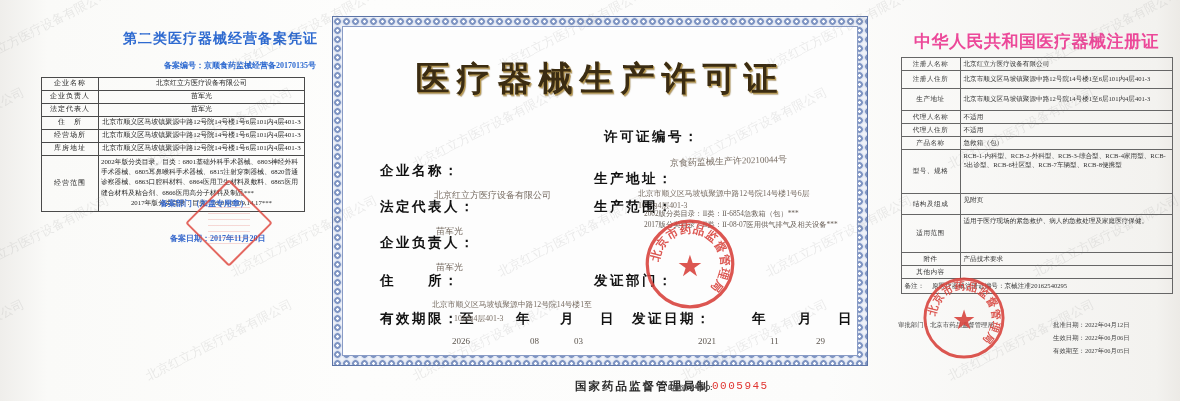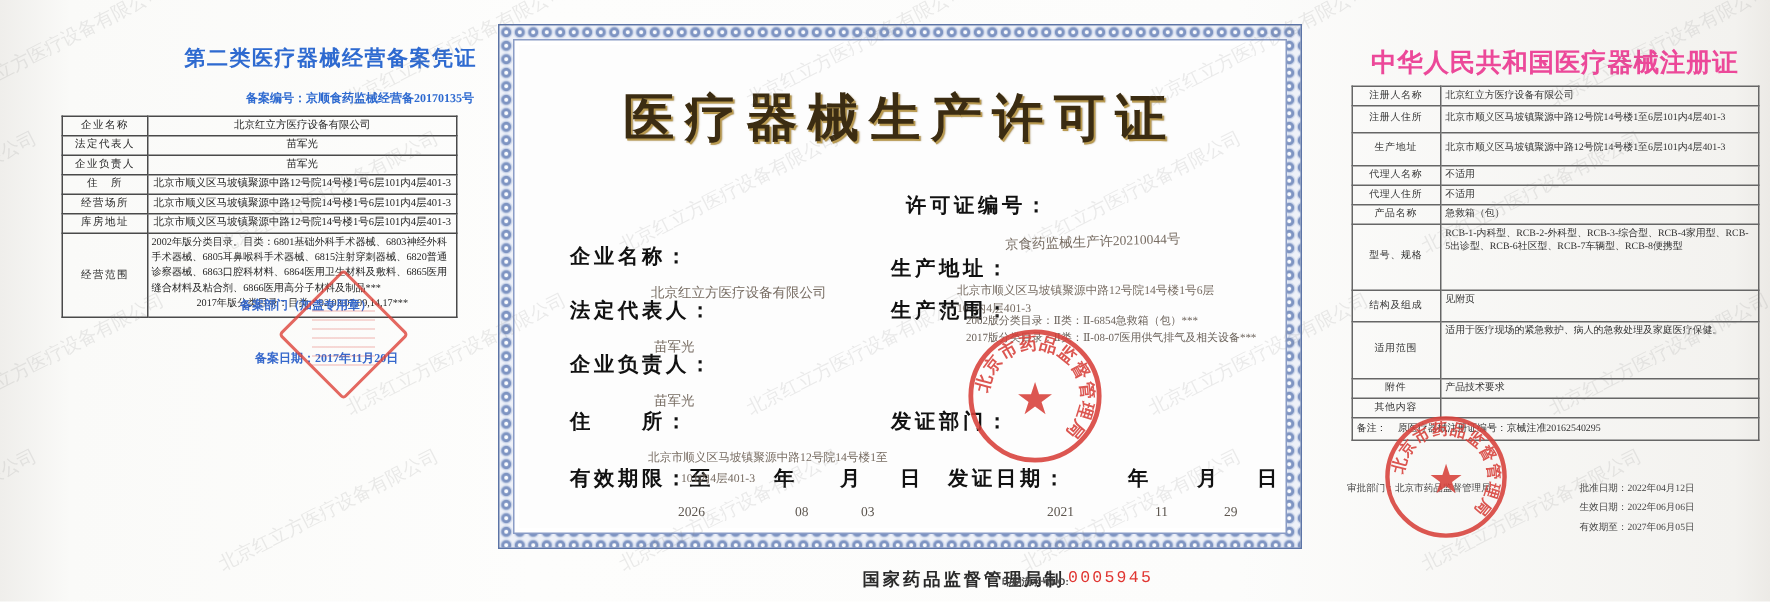--- a/index.html
+++ b/index.html
@@ -74,25 +74,25 @@
 <div class="doc filing">
   <div class="filing-title">第二类医疗器械经营备案凭证</div>
   <div class="filing-no">备案编号：京顺食药监械经营备20170135号</div>
   <table class="filing-table">
     <tbody>
       <tr>
         <td class="lbl">企业名称</td>
         <td class="val">北京红立方医疗设备有限公司</td>
       </tr>
       <tr>
+        <td class="lbl">企业负责人</td>
+        <td class="val">苗军光</td>
+      </tr>
+      <tr>
         <td class="lbl">法定代表人</td>
-        <td class="val">苗军光</td>
-      </tr>
-      <tr>
-        <td class="lbl">企业负责人</td>
         <td class="val">苗军光</td>
       </tr>
       <tr>
         <td class="lbl">住　所</td>
         <td class="val">北京市顺义区马坡镇聚源中路12号院14号楼1号6层101内4层401-3</td>
       </tr>
       <tr>
         <td class="lbl">经营场所</td>
         <td class="val">北京市顺义区马坡镇聚源中路12号院14号楼1号6层101内4层401-3</td>
       </tr>

